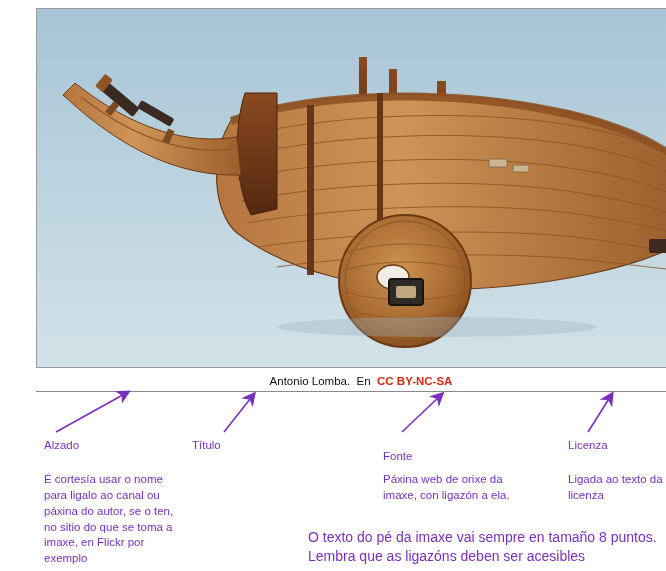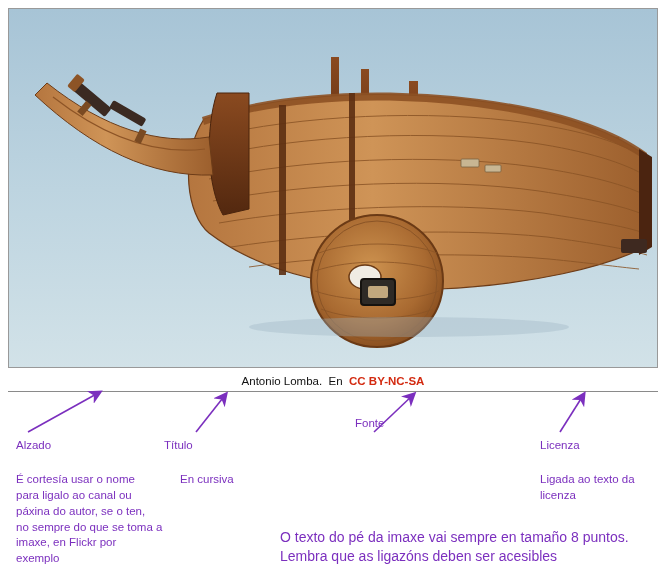--- a/index.html
+++ b/index.html
@@ -11,20 +11,21 @@
     width: 666px;
     height: 571px;
     font-family: "Liberation Sans", sans-serif;
     position: relative;
     overflow: hidden;
   }
   #page {
     position: relative;
     width: 632px;
     height: 571px;
+    margin-left: 28px;
   }
 
   
   .figure {
     position: absolute;
     left: 8px;
     top: 8px;
     width: 650px;
     height: 360px;
     border: 1px solid #999999;
@@ -229,28 +230,29 @@
     <path d="M28,432 L100,392" stroke="#7b2fbe" stroke-width="1.6" fill="none" marker-end="url(#ah)"></path>
     <path d="M196,432 L226,394" stroke="#7b2fbe" stroke-width="1.6" fill="none" marker-end="url(#ah)"></path>
     <path d="M374,432 L414,394" stroke="#7b2fbe" stroke-width="1.6" fill="none" marker-end="url(#ah)"></path>
     <path d="M560,432 L584,394" stroke="#7b2fbe" stroke-width="1.6" fill="none" marker-end="url(#ah)"></path>
   </svg>
 
   <div class="ann-label" style="left:16px; top:438px;">Alzado</div>
   <div class="ann-note" style="left:16px; top:472px; width:160px; white-space:pre-line;">É cortesía usar o nome
 para ligalo ao canal ou
 páxina do autor, se o ten,
-no sempre do que se toma a
+no sitio do que se toma a
 imaxe, en Flickr por
 exemplo</div>
 
   <div class="ann-label" style="left:164px; top:438px;">Título</div>
-  <div class="ann-note" style="left:180px; top:472px; width:150px; white-space:pre-line;">En cursiva</div>
-
-  <div class="ann-label" style="left:355px; top:416px;">Fonte</div>
+
+  <div class="ann-label" style="left:355px; top:449px;">Fonte</div>
+  <div class="ann-note" style="left:355px; top:472px; width:180px; white-space:pre-line;">Páxina web de orixe da
+imaxe, con ligazón a ela.</div>
 
   <div class="ann-label" style="left:540px; top:438px;">Licenza</div>
   <div class="ann-note" style="left:540px; top:472px; width:126px; white-space:pre-line;">Ligada ao texto da
 licenza</div>
 
   <div class="ann-note-wide" style="left:280px; top:528px; white-space:pre-line;">O texto do pé da imaxe vai sempre en tamaño 8 puntos.
 Lembra que as ligazóns deben ser acesibles</div>
 
 </div>
 

